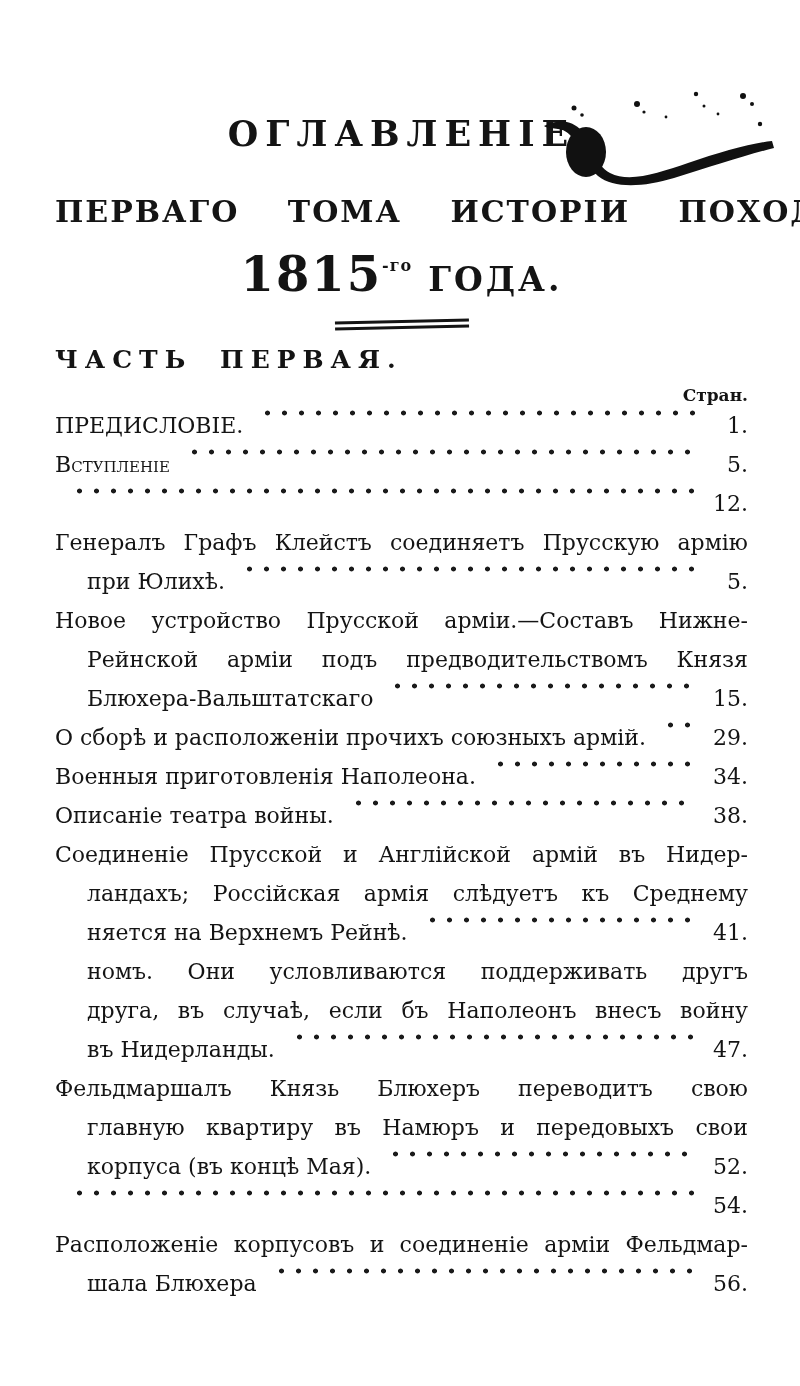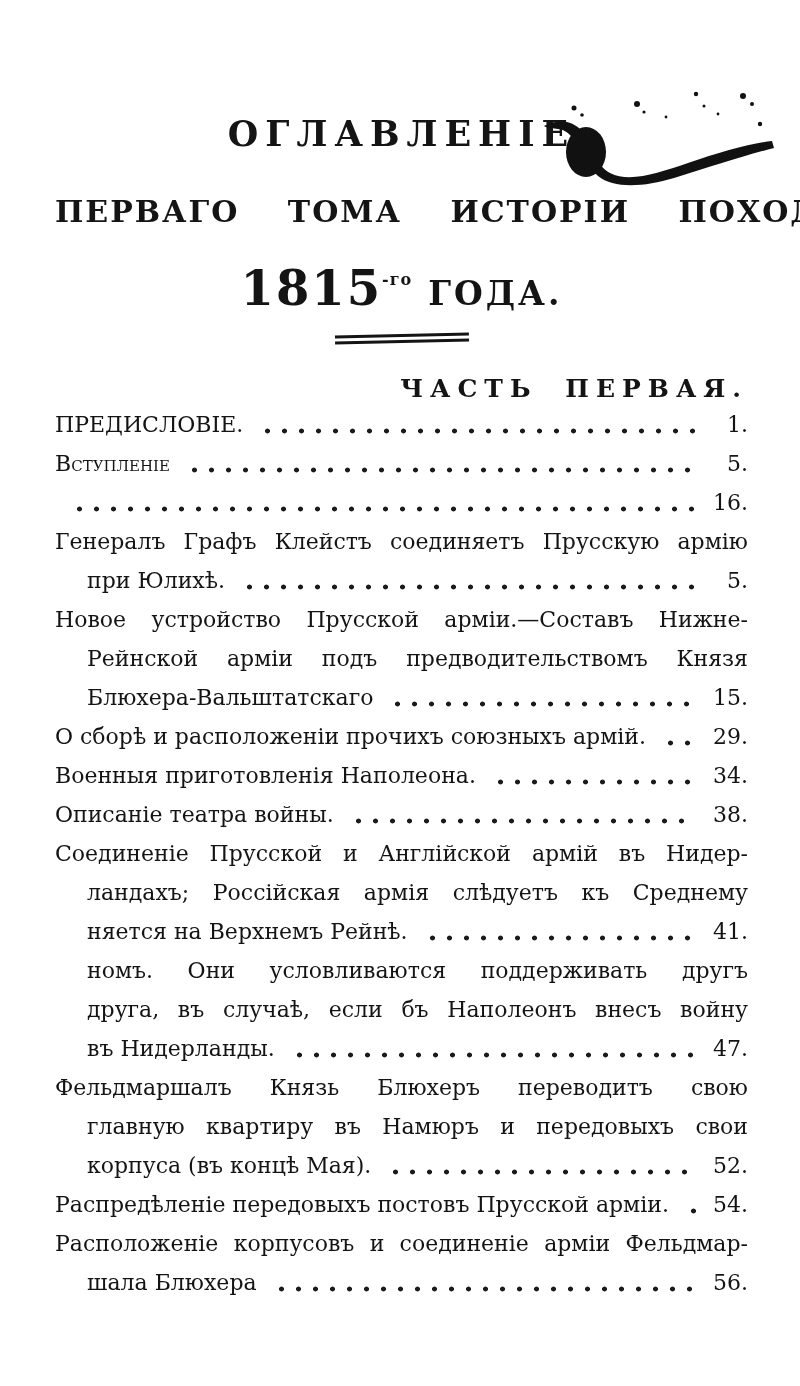--- a/index.html
+++ b/index.html
@@ -30,56 +30,56 @@
     margin-top: 36px;
     text-align: center;
     font-size: 30px;
     line-height: 40px;
     font-weight: bold;
     word-spacing: 36px;
     letter-spacing: 2px;
     white-space: nowrap;
   }
   .t3 {
-    margin-top: 28px;
+    margin-top: 14px;
     height: 52px;
     text-align: center;
     font-weight: bold;
     white-space: nowrap;
   }
   .t3 .year { font-size: 48px; letter-spacing: 2px; }
   .t3 .yearsup { font-size: 16px; vertical-align: 20px; letter-spacing: 1px; }
   .t3 .yearword { font-size: 33px; margin-left: 16px; letter-spacing: 3px; }
   .rule { margin: 22px auto 0; width: 134px; transform: rotate(-1.2deg); }
   .rule span { display:block; background: var(--ink); }
   .rule span:first-child { height: 3px; margin-bottom: 3px; }
   .rule span:last-child  { height: 3px; }
   .part {
-    margin-top: 30px;
-    text-align: right;
+    margin-top: 15px;
+    text-align: left;
     font-size: 25px;
     line-height: 32px;
     font-weight: bold;
     letter-spacing: 7px;
     word-spacing: 12px;
     white-space: nowrap;
   }
   .colhead {
     margin-top: 8px;
     text-align: right;
     font-size: 17px;
     line-height: 22px;
     font-weight: bold;
   }
   
   .toc { font-size: 22px; }
   .line { line-height: 39px; }
   .line.full { text-align: justify; text-align-last: justify; }
   .line.indent { margin-left: 32px; }
-  .line.last { display: flex; align-items: flex-end; }
+  .line.last { display: flex; }
   .line.last .txt { white-space: nowrap; line-height: 39px; }
   .leader {
     flex: 1 1 auto;
     height: 14px;
     margin: 0 6px 6px 12px;
     background-image: radial-gradient(circle, #1b1b1b 2.1px, rgba(0,0,0,0) 2.8px);
     background-size: 17px 14px;
     background-repeat: repeat-x;
     background-position: 4px center;
   }
@@ -117,40 +117,41 @@
 
   <div class="t3"><span class="year">1815</span><span class="yearsup">-го</span><span class="yearword">ГОДА.</span></div>
 
   <div class="rule">
       <span></span>
       <span></span>
     </div>
 
   <div class="part">ЧАСТЬ ПЕРВАЯ.</div>
 
+  <div class="colhead">Стран.</div>
 
   <div class="toc">
       <div class="entry">
         <div class="line last">
           <span class="txt">ПРЕДИСЛОВІЕ.</span>
           <span class="leader"></span>
           <span class="pg">1.</span>
         </div>
       </div>
       <div class="entry smallcaps">
         <div class="line last">
           <span class="txt">Вступленіе</span>
           <span class="leader"></span>
           <span class="pg">5.</span>
         </div>
       </div>
       <div class="entry">
         <div class="line last">
           <span class="leader"></span>
-          <span class="pg">16.</span>
+          <span class="pg">12.</span>
         </div>
       </div>
       <div class="entry">
         <div class="line full">Генералъ Графъ Клейстъ соединяетъ Прусскую армію</div>
         <div class="line indent last">
           <span class="txt">при Юлихѣ.</span>
           <span class="leader"></span>
           <span class="pg">5.</span>
         </div>
       </div>
@@ -206,21 +207,20 @@
         <div class="line full">Фельдмаршалъ Князь Блюхеръ переводитъ свою</div>
         <div class="line indent full">главную квартиру въ Намюръ и передовыхъ свои</div>
         <div class="line indent last">
           <span class="txt">корпуса (въ концѣ Мая).</span>
           <span class="leader"></span>
           <span class="pg">52.</span>
         </div>
       </div>
       <div class="entry">
         <div class="line last">
-          <span class="txt">Распредѣленіе передовыхъ постовъ Прусской арміи.</span>
           <span class="leader"></span>
           <span class="pg">54.</span>
         </div>
       </div>
       <div class="entry">
         <div class="line full">Расположеніе корпусовъ и соединеніе арміи Фельдмар-</div>
         <div class="line indent last">
           <span class="txt">шала Блюхера</span>
           <span class="leader"></span>
           <span class="pg">56.</span>

